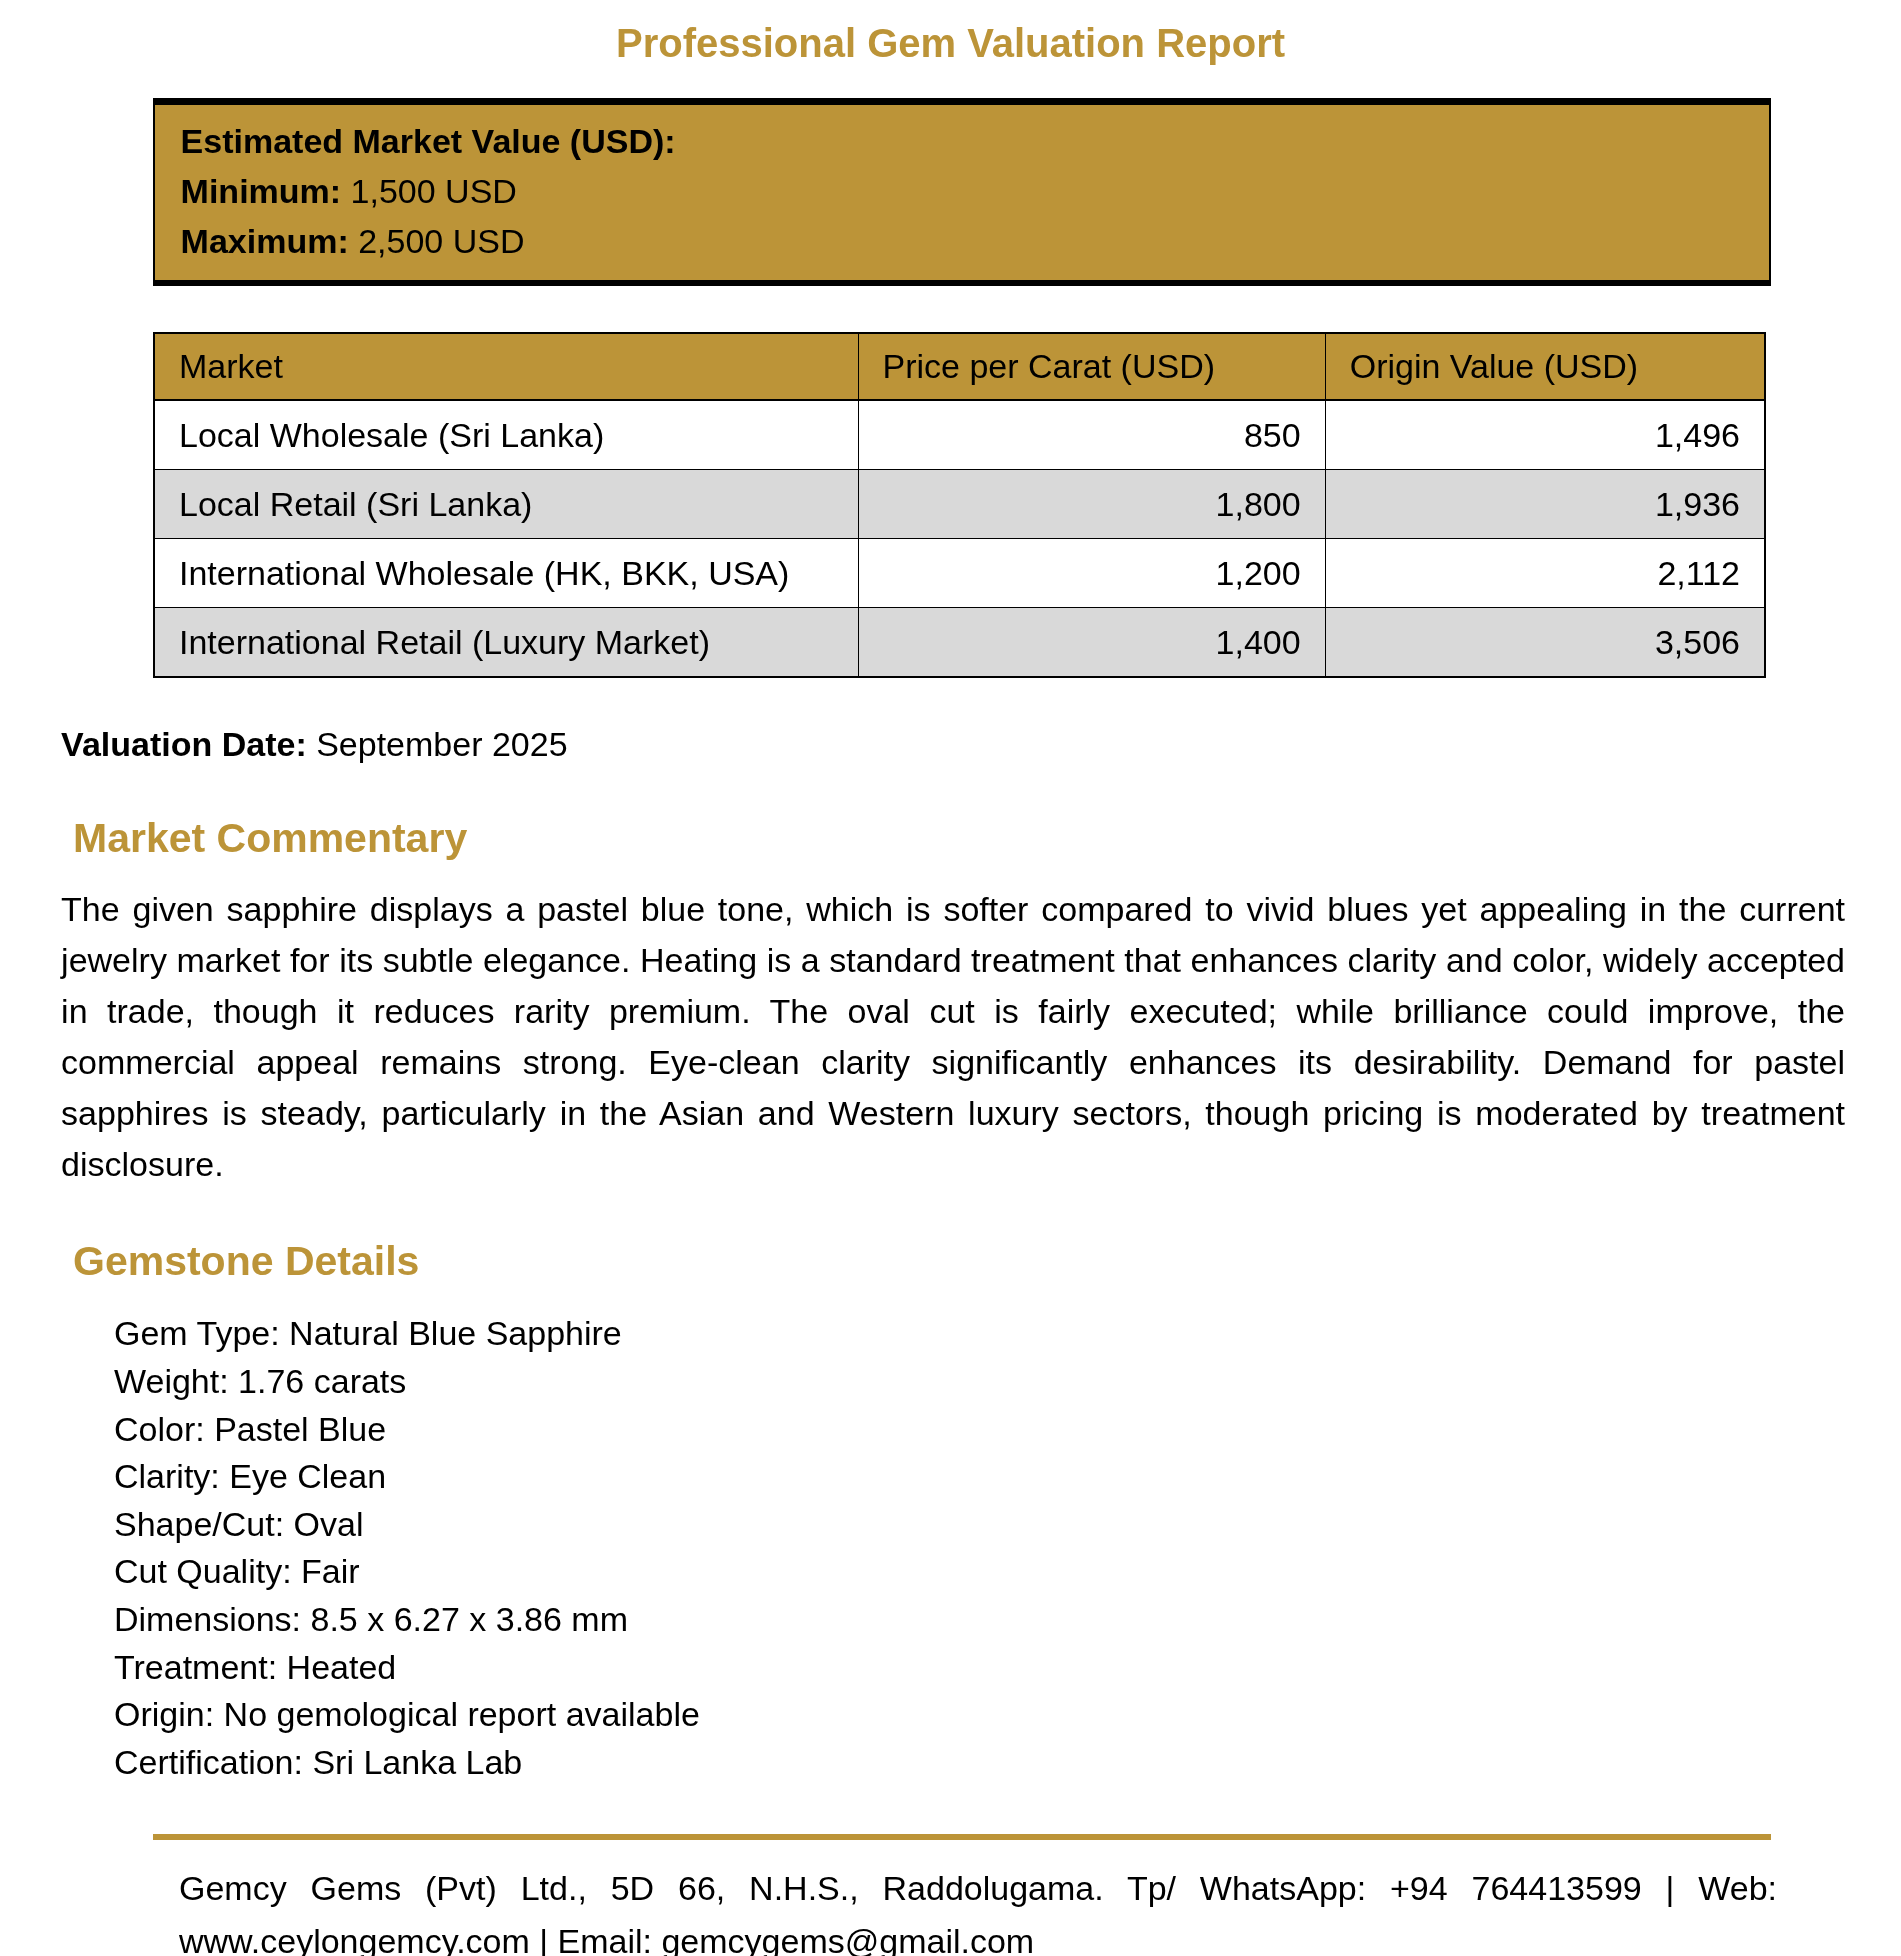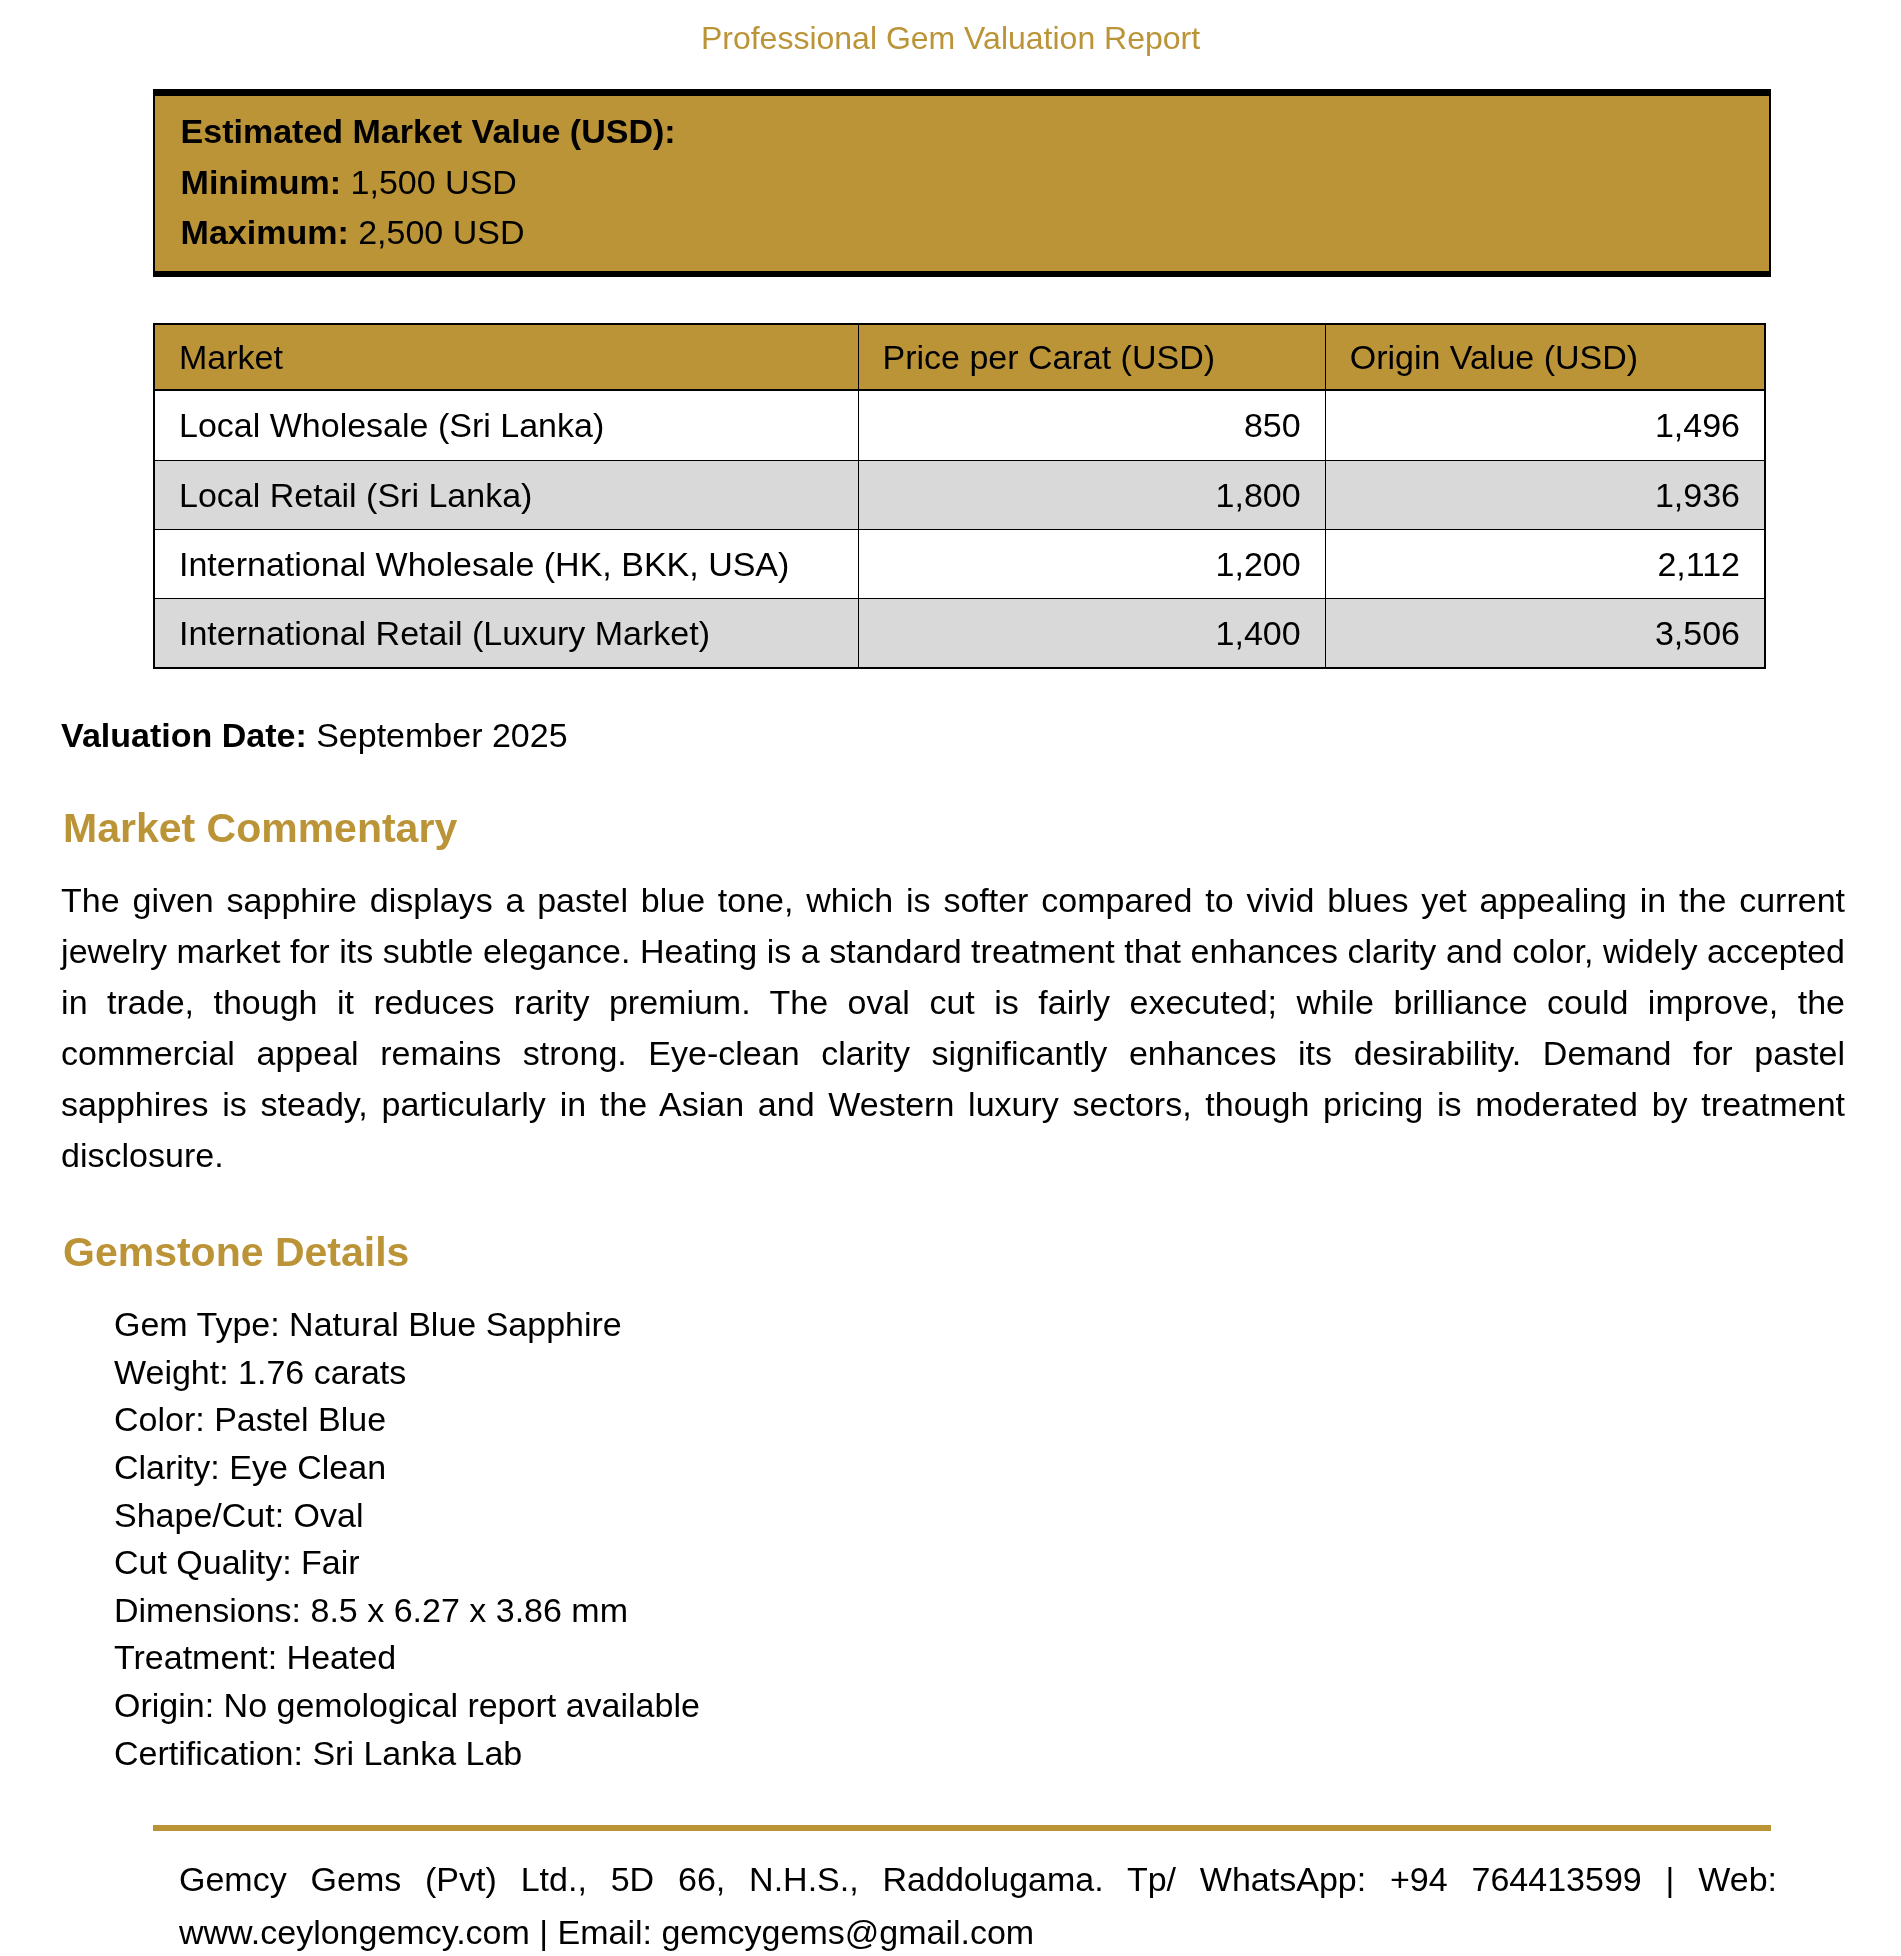--- a/index.html
+++ b/index.html
@@ -13,22 +13,22 @@
     overflow: hidden;
     background: #ffffff;
     color: #000000;
     font-family: "Liberation Sans", "DejaVu Sans", sans-serif;
     font-size: 34px;
     line-height: 1.3;
   }
 
   .title {
     margin: 0 0 32px 0;
-    font-size: 32px;
-    font-weight: 400;
+    font-size: 40px;
+    font-weight: 700;
     text-align: center;
     color: #BC9438;
     line-height: 1.15;
   }
 
   .estimate-box {
     box-sizing: border-box;
     width: 1618px;
     margin-left: 97px;
     background: #BC9438;
@@ -63,21 +63,21 @@
   }
   .market-table tbody tr:nth-child(even) td { background: #D9D9D9; }
   .market-table .num { text-align: right; }
 
   .val-date { margin: 44px 0 0 5.1px; }
 
   h2.section-heading {
     color: #BC9438;
     font-size: 41px;
     font-weight: 700;
-    margin: 48px 0 0 7px;
+    margin: 48px 0 0 17px;
     line-height: 1.15;
   }
 
   .commentary {
     margin: 22px 0 0 5.1px;
     text-align: justify;
     line-height: 1.5;
   }
 
   .details {

